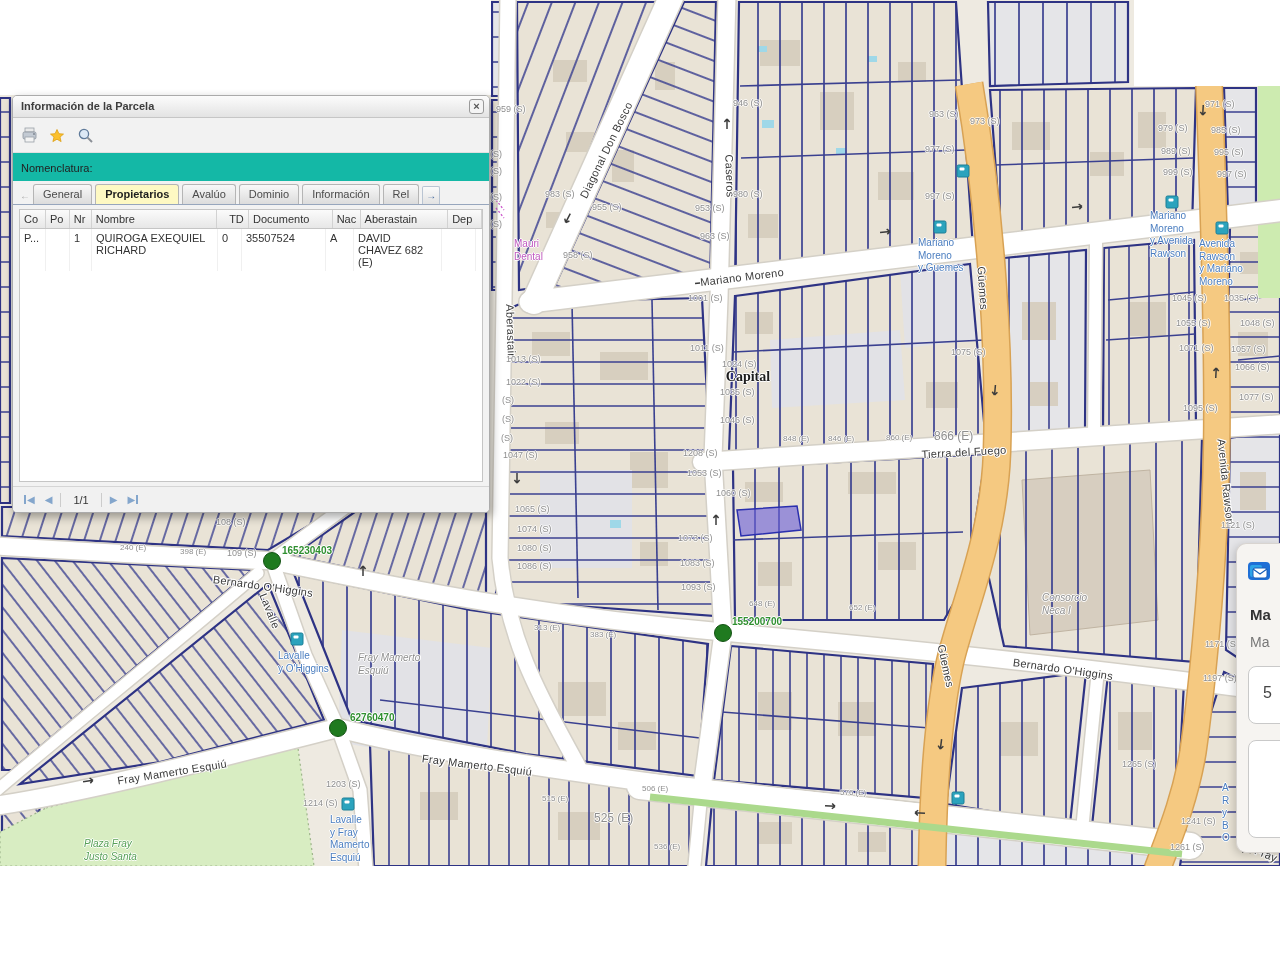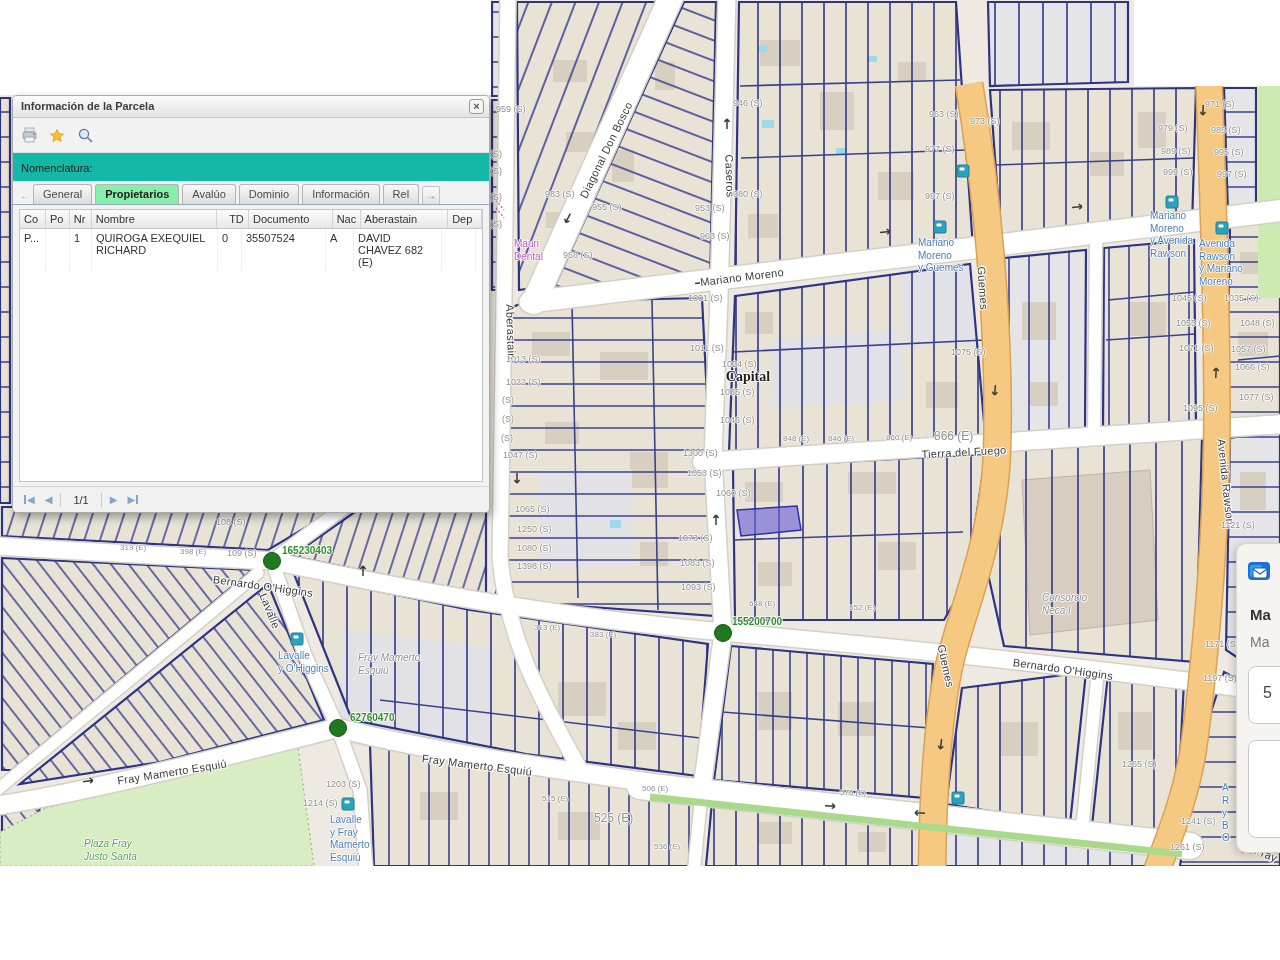--- a/index.html
+++ b/index.html
@@ -45,21 +45,21 @@
   .field-row input{width:324px;height:17px;border:1px solid #b3b9c6;font-family:"Liberation Sans",sans-serif;
     font-size:11px;padding:1px 5px;color:#222;}
   .tabs{display:flex;align-items:flex-end;padding:3px 4px 0;background:#f2f2f2;
     border-bottom:1px solid #97a6bd;height:24px;box-sizing:border-box;}
   .tab-scroll{width:16px;height:17px;display:flex;align-items:center;justify-content:center;
     font-size:10px;color:#aaa;cursor:pointer;}
   .tab-scroll.right{color:#4a6da0;border:1px solid #b9c4d2;border-bottom:none;background:linear-gradient(#fafafa,#e2e2e2);border-radius:2px 2px 0 0;}
   .tab{padding:3px 9px 4px;margin-right:3px;background:linear-gradient(#f8f8f8,#dcdcdc);
     border:1px solid #b5b5b5;border-bottom:none;border-radius:3px 3px 0 0;color:#4b4b4b;
     white-space:nowrap;cursor:pointer;}
-  .tab.active{background:#86efac;font-weight:bold;color:#1e1e1e;}
+  .tab.active{background:#fef9c3;font-weight:bold;color:#1e1e1e;}
   .tab.clipped{max-width:25px;overflow:hidden;}
   .grid{margin:4px 6px 0;border:1px solid #c5c5c5;background:#fff;flex:1;overflow:hidden;}
   .ghead{display:flex;background:linear-gradient(#fbfbfb,#e7e7e7);border-bottom:1px solid #c5c5c5;color:#333;}
   .ghead .c{padding:3px 4px;border-right:1px solid #d2d2d2;box-sizing:border-box;overflow:hidden;
     white-space:nowrap;cursor:pointer;}
   .grow{display:flex;}
   .grow .c{padding:3px 4px;border-right:1px solid #f0f0f0;box-sizing:border-box;overflow:hidden;}
   .pager{display:flex;align-items:center;padding:0 6px;background:#f1f1f1;border-top:1px solid #d5d5d5;
     height:26px;box-sizing:border-box;margin-top:4px;border-radius:0 0 4px 4px;}
   .pbtn{color:#84a6cc;font-size:10px;padding:1px 5px;cursor:pointer;display:flex;align-items:center;}
@@ -428,43 +428,43 @@
         <span class="parcel-num" style="transform: translate(0px, -50%); left: 1235px; top: 367px;">1066 (S)</span>
         <span class="parcel-num" style="transform: translate(0px, -50%); left: 1239px; top: 397px;">1077 (S)</span>
         <span class="parcel-num" style="transform: translate(0px, -50%); left: 1221px; top: 525px;">1121 (S)</span>
         <span class="parcel-num" style="transform: translate(0px, -50%); left: 506px; top: 359px;">1013 (S)</span>
         <span class="parcel-num" style="transform: translate(0px, -50%); left: 506px; top: 382px;">1022 (S)</span>
         <span class="parcel-num" style="transform: translate(0px, -50%); left: 502px; top: 400px;">(S)</span>
         <span class="parcel-num" style="transform: translate(0px, -50%); left: 502px; top: 419px;">(S)</span>
         <span class="parcel-num" style="transform: translate(0px, -50%); left: 501px; top: 438px;">(S)</span>
         <span class="parcel-num" style="transform: translate(0px, -50%); left: 503px; top: 455px;">1047 (S)</span>
         <span class="parcel-num" style="transform: translate(0px, -50%); left: 515px; top: 509px;">1065 (S)</span>
-        <span class="parcel-num" style="transform: translate(0px, -50%); left: 517px; top: 529px;">1250 (S)</span>
+        <span class="parcel-num" style="transform: translate(0px, -50%); left: 517px; top: 529px;">1074 (S)</span>
         <span class="parcel-num" style="transform: translate(0px, -50%); left: 517px; top: 548px;">1080 (S)</span>
-        <span class="parcel-num" style="transform: translate(0px, -50%); left: 517px; top: 566px;">1398 (S)</span>
+        <span class="parcel-num" style="transform: translate(0px, -50%); left: 517px; top: 566px;">1086 (S)</span>
         <span class="parcel-num" style="transform: translate(0px, -50%); left: 688px; top: 298px;">1001 (S)</span>
         <span class="parcel-num" style="transform: translate(0px, -50%); left: 690px; top: 348px;">1011 (S)</span>
-        <span class="parcel-num" style="transform: translate(0px, -50%); left: 683px; top: 453px;">1300 (S)</span>
+        <span class="parcel-num" style="transform: translate(0px, -50%); left: 683px; top: 453px;">1208 (S)</span>
         <span class="parcel-num" style="transform: translate(0px, -50%); left: 687px; top: 473px;">1053 (S)</span>
         <span class="parcel-num" style="transform: translate(0px, -50%); left: 678px; top: 538px;">1073 (S)</span>
         <span class="parcel-num" style="transform: translate(0px, -50%); left: 680px; top: 563px;">1083 (S)</span>
         <span class="parcel-num" style="transform: translate(0px, -50%); left: 681px; top: 587px;">1093 (S)</span>
         <span class="parcel-num" style="transform: translate(0px, -50%); left: 722px; top: 364px;">1024 (S)</span>
         <span class="parcel-num" style="transform: translate(0px, -50%); left: 720px; top: 392px;">1035 (S)</span>
         <span class="parcel-num" style="transform: translate(0px, -50%); left: 720px; top: 420px;">1046 (S)</span>
         <span class="parcel-num" style="transform: translate(0px, -50%); left: 716px; top: 493px;">1060 (S)</span>
         <span class="parcel-num" style="transform: translate(0px, -50%); left: 951px; top: 352px;">1075 (S)</span>
         <span class="parcel-num" style="font-size: 8px; transform: translate(0px, -50%); left: 783px; top: 438px;">848 (E)</span>
         <span class="parcel-num" style="font-size: 8px; transform: translate(0px, -50%); left: 828px; top: 438px;">846 (E)</span>
         <span class="parcel-num" style="font-size: 8px; transform: translate(0px, -50%); left: 886px; top: 437px;">860 (E)</span>
         <span class="parcel-num" style="font-size: 12px; transform: translate(0px, -50%); left: 934px; top: 436px;">866 (E)</span>
         <span class="parcel-num" style="transform: translate(0px, -50%); left: 216px; top: 522px;">108 (S)</span>
         <span class="parcel-num" style="transform: translate(0px, -50%); left: 227px; top: 553px;">109 (S)</span>
         <span class="parcel-num" style="font-size: 8px; transform: translate(0px, -50%); left: 180px; top: 551px;">398 (E)</span>
-        <span class="parcel-num" style="font-size: 8px; transform: translate(0px, -50%); left: 120px; top: 547px;">319 (E)</span>
+        <span class="parcel-num" style="font-size: 8px; transform: translate(0px, -50%); left: 120px; top: 547px;">240 (E)</span>
         <span class="parcel-num" style="font-size: 8px; transform: translate(0px, -50%); left: 534px; top: 627px;">313 (E)</span>
         <span class="parcel-num" style="font-size: 8px; transform: translate(0px, -50%); left: 590px; top: 634px;">383 (E)</span>
         <span class="parcel-num" style="font-size: 8px; transform: translate(0px, -50%); left: 749px; top: 603px;">648 (E)</span>
         <span class="parcel-num" style="font-size: 8px; transform: translate(0px, -50%); left: 849px; top: 607px;">652 (E)</span>
         <span class="parcel-num" style="transform: translate(0px, -50%); left: 326px; top: 784px;">1203 (S)</span>
         <span class="parcel-num" style="transform: translate(0px, -50%); left: 303px; top: 803px;">1214 (S)</span>
         <span class="parcel-num" style="font-size: 8px; transform: translate(0px, -50%); left: 542px; top: 798px;">515 (E)</span>
         <span class="parcel-num" style="font-size: 12px; transform: translate(0px, -50%); left: 594px; top: 818px;">525 (E)</span>
         <span class="parcel-num" style="font-size: 8px; transform: translate(0px, -50%); left: 654px; top: 846px;">536 (E)</span>
         <span class="parcel-num" style="font-size: 8px; transform: translate(0px, -50%); left: 642px; top: 788px;">506 (E)</span>

